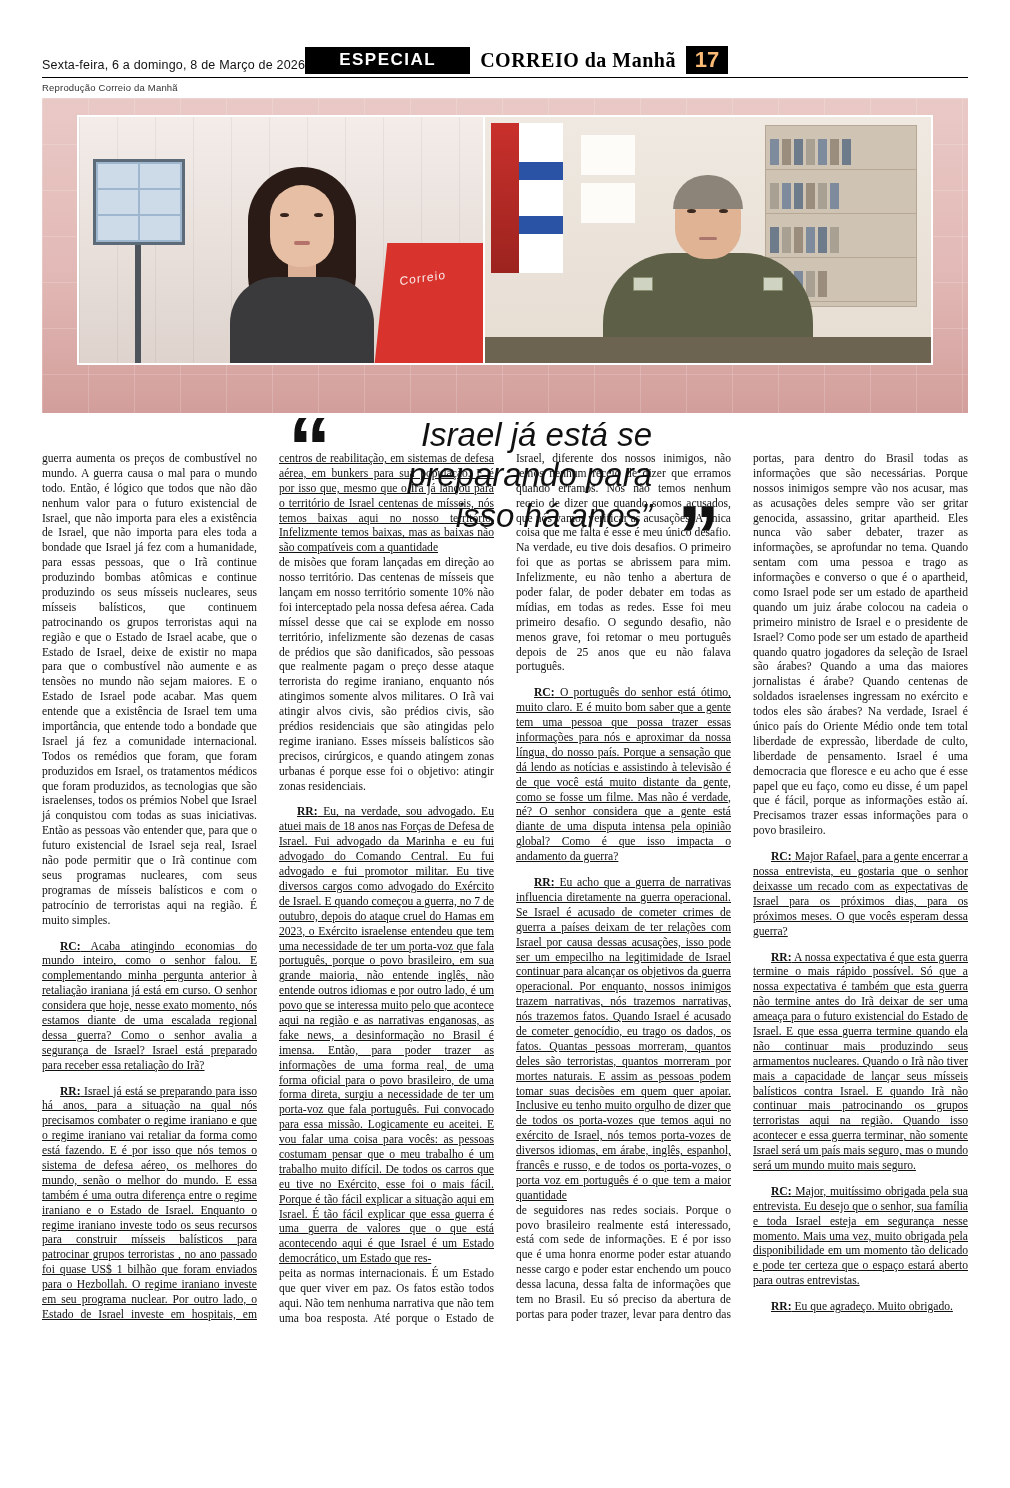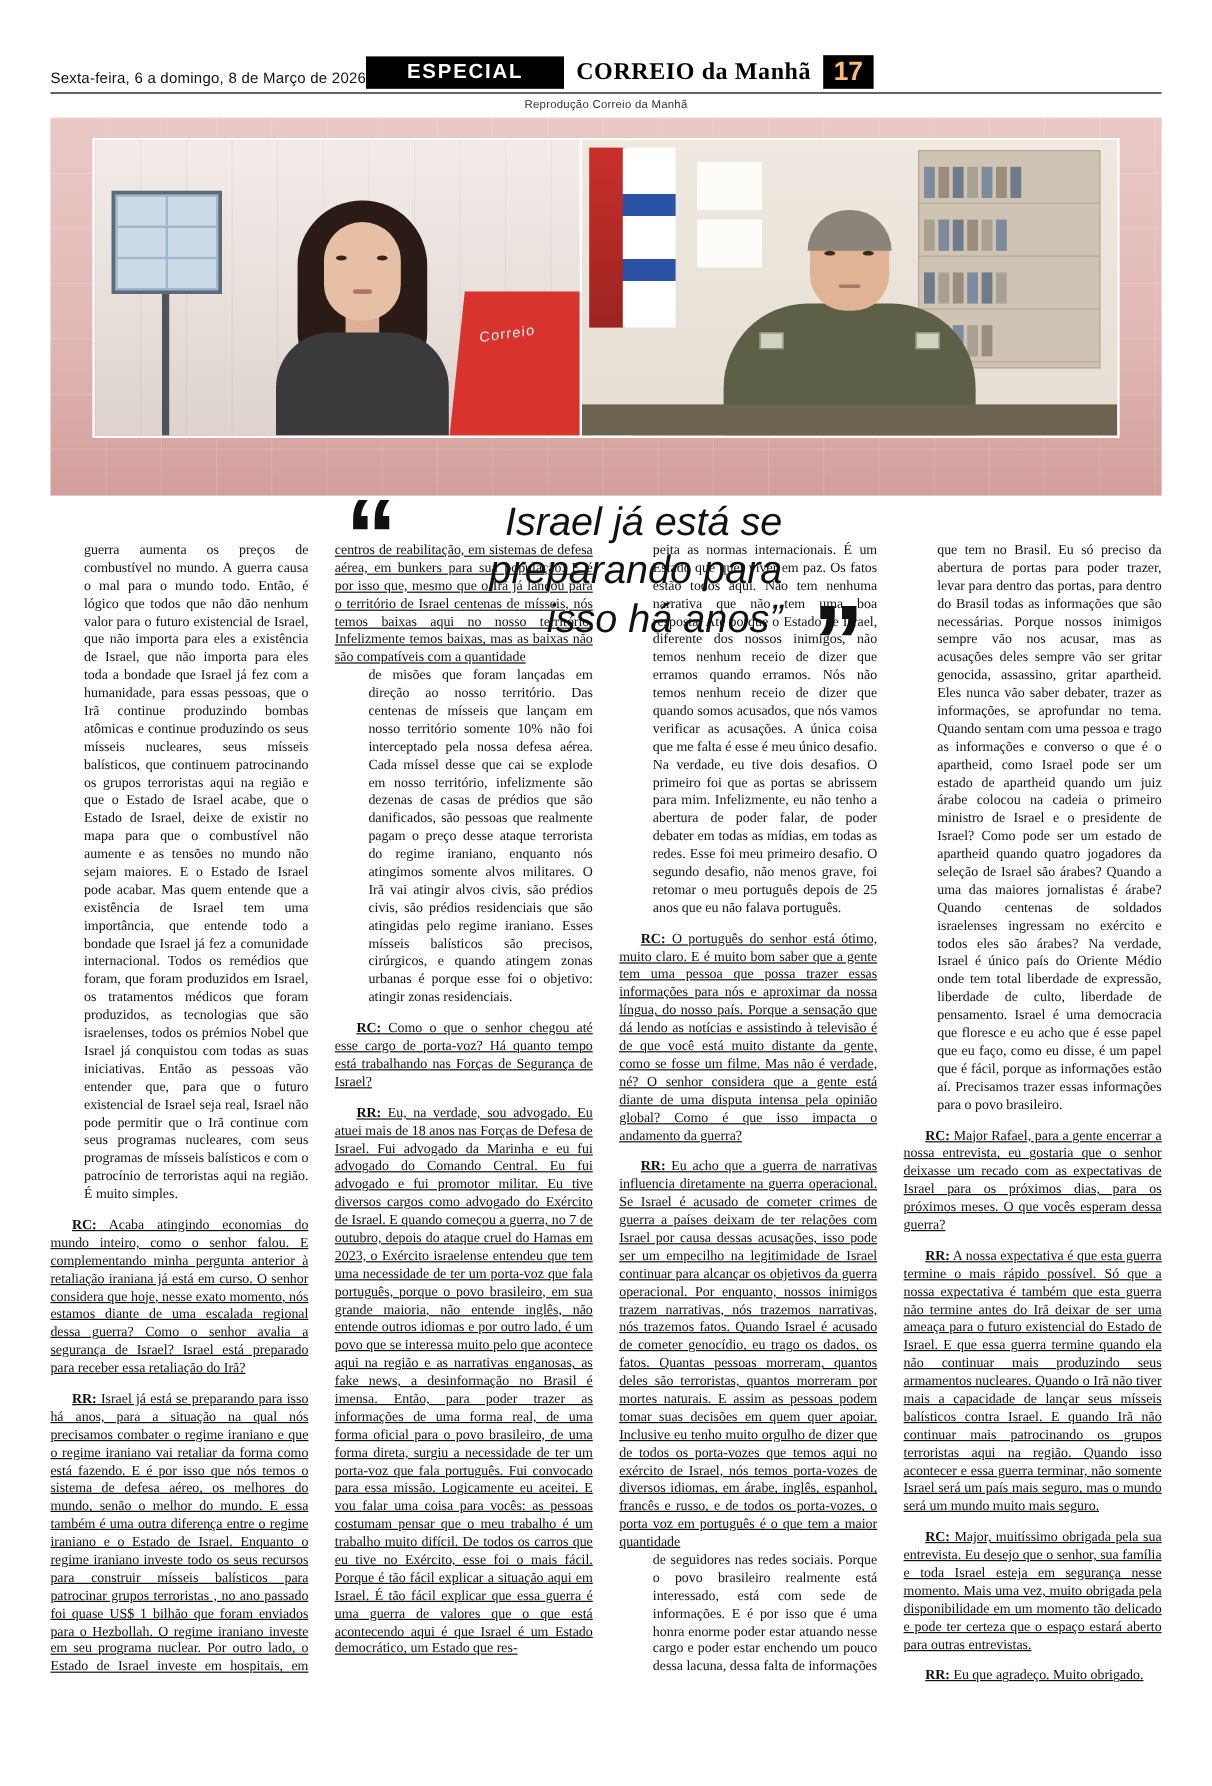--- a/index.html
+++ b/index.html
@@ -65,21 +65,21 @@
     font-weight: bold;
     font-size: 22px;
     padding: 0 8px;
     line-height: 28px;
     min-width: 26px;
     text-align: center;
   }
 
   
   .photo-credit {
-    text-align: center;
+    text-align: left;
     font-family: "Liberation Sans", sans-serif;
     font-size: 9.5px;
     color: #333;
     margin: 4px 0 5px 0;
     letter-spacing: 0.2px;
   }
 
   
   .photo-block {
     position: relative;
@@ -396,21 +396,20 @@
     line-height: 1.285;
     text-align: justify;
     hyphens: auto;
   }
   .cols p {
     margin: 0 0 0 0;
     text-indent: 18px;
   }
   .cols p.first {
     text-indent: 0;
-    margin-left: 28px;
   }
   .cols p.spaced {
     margin-top: 11px;
     text-decoration: underline;
   }
   .cols b {
     font-weight: bold;
   }
 </style>
 </head>
@@ -521,21 +520,20 @@
   </div>
 
   <div class="cols">
     <div>
       <p class="first">guerra aumenta os preços de combustível no mundo. A guerra causa o mal para o mundo todo. Então, é lógico que todos que não dão nenhum valor para o futuro existencial de Israel, que não importa para eles a existência de Israel, que não importa para eles toda a bondade que Israel já fez com a humanidade, para essas pessoas, que o Irã continue produzindo bombas atômicas e continue produzindo os seus mísseis nucleares, seus mísseis balísticos, que continuem patrocinando os grupos terroristas aqui na região e que o Estado de Israel acabe, que o Estado de Israel, deixe de existir no mapa para que o combustível não aumente e as tensões no mundo não sejam maiores. E o Estado de Israel pode acabar. Mas quem entende que a existência de Israel tem uma importância, que entende todo a bondade que Israel já fez a comunidade internacional. Todos os remédios que foram, que foram produzidos em Israel, os tratamentos médicos que foram produzidos, as tecnologias que são israelenses, todos os prémios Nobel que Israel já conquistou com todas as suas iniciativas. Então as pessoas vão entender que, para que o futuro existencial de Israel seja real, Israel não pode permitir que o Irã continue com seus programas nucleares, com seus programas de mísseis balísticos e com o patrocínio de terroristas aqui na região. É muito simples.</p>
       <p class="spaced"><b>RC:</b> Acaba atingindo economias do mundo inteiro, como o senhor falou. E complementando minha pergunta anterior à retaliação iraniana já está em curso. O senhor considera que hoje, nesse exato momento, nós estamos diante de uma escalada regional dessa guerra? Como o senhor avalia a segurança de Israel? Israel está preparado para receber essa retaliação do Irã?</p>
       <p class="spaced"><b>RR:</b> Israel já está se preparando para isso há anos, para a situação na qual nós precisamos combater o regime iraniano e que o regime iraniano vai retaliar da forma como está fazendo. E é por isso que nós temos o sistema de defesa aéreo, os melhores do mundo, senão o melhor do mundo. E essa também é uma outra diferença entre o regime iraniano e o Estado de Israel. Enquanto o regime iraniano investe todo os seus recursos para construir mísseis balísticos para patrocinar grupos terroristas , no ano passado foi quase US$ 1 bilhão que foram enviados para o Hezbollah. O regime iraniano investe em seu programa nuclear. Por outro lado, o Estado de Israel investe em hospitais, em centros de reabilitação, em sistemas de defesa aérea, em bunkers para sua população. E é por isso que, mesmo que o Irã já lançou para o território de Israel centenas de mísseis, nós temos baixas aqui no nosso território. Infelizmente temos baixas, mas as baixas não são compatíveis com a quantidade</p>
     </div>
     <div>
       <p class="first">de misões que foram lançadas em direção ao nosso território. Das centenas de mísseis que lançam em nosso território somente 10% não foi interceptado pela nossa defesa aérea. Cada míssel desse que cai se explode em nosso território, infelizmente são dezenas de casas de prédios que são danificados, são pessoas que realmente pagam o preço desse ataque terrorista do regime iraniano, enquanto nós atingimos somente alvos militares. O Irã vai atingir alvos civis, são prédios civis, são prédios residenciais que são atingidas pelo regime iraniano. Esses mísseis balísticos são precisos, cirúrgicos, e quando atingem zonas urbanas é porque esse foi o objetivo: atingir zonas residenciais.</p>
-      <p class="spaced"><b>RC:</b> Como o que o senhor chegou até esse cargo de porta-voz? Há quanto tempo está trabalhando nas Forças de Segurança de Israel?</p>
       <p class="spaced"><b>RR:</b> Eu, na verdade, sou advogado. Eu atuei mais de 18 anos nas Forças de Defesa de Israel. Fui advogado da Marinha e eu fui advogado do Comando Central. Eu fui advogado e fui promotor militar. Eu tive diversos cargos como advogado do Exército de Israel. E quando começou a guerra, no 7 de outubro, depois do ataque cruel do Hamas em 2023, o Exército israelense entendeu que tem uma necessidade de ter um porta-voz que fala português, porque o povo brasileiro, em sua grande maioria, não entende inglês, não entende outros idiomas e por outro lado, é um povo que se interessa muito pelo que acontece aqui na região e as narrativas enganosas, as fake news, a desinformação no Brasil é imensa. Então, para poder trazer as informações de uma forma real, de uma forma oficial para o povo brasileiro, de uma forma direta, surgiu a necessidade de ter um porta-voz que fala português. Fui convocado para essa missão. Logicamente eu aceitei. E vou falar uma coisa para vocês: as pessoas costumam pensar que o meu trabalho é um trabalho muito difícil. De todos os carros que eu tive no Exército, esse foi o mais fácil. Porque é tão fácil explicar a situação aqui em Israel. É tão fácil explicar que essa guerra é uma guerra de valores que o que está acontecendo aqui é que Israel é um Estado democrático, um Estado que res-</p>
     </div>
     <div>
       <p class="first">peita as normas internacionais. É um Estado que quer viver em paz. Os fatos estão todos aqui. Não tem nenhuma narrativa que não tem uma boa resposta. Até porque o Estado de Israel, diferente dos nossos inimigos, não temos nenhum receio de dizer que erramos quando erramos. Nós não temos nenhum receio de dizer que quando somos acusados, que nós vamos verificar as acusações. A única coisa que me falta é esse é meu único desafio. Na verdade, eu tive dois desafios. O primeiro foi que as portas se abrissem para mim. Infelizmente, eu não tenho a abertura de poder falar, de poder debater em todas as mídias, em todas as redes. Esse foi meu primeiro desafio. O segundo desafio, não menos grave, foi retomar o meu português depois de 25 anos que eu não falava português.</p>
       <p class="spaced"><b>RC:</b> O português do senhor está ótimo, muito claro. E é muito bom saber que a gente tem uma pessoa que possa trazer essas informações para nós e aproximar da nossa língua, do nosso país. Porque a sensação que dá lendo as notícias e assistindo à televisão é de que você está muito distante da gente, como se fosse um filme. Mas não é verdade, né? O senhor considera que a gente está diante de uma disputa intensa pela opinião global? Como é que isso impacta o andamento da guerra?</p>
       <p class="spaced"><b>RR:</b> Eu acho que a guerra de narrativas influencia diretamente na guerra operacional. Se Israel é acusado de cometer crimes de guerra a países deixam de ter relações com Israel por causa dessas acusações, isso pode ser um empecilho na legitimidade de Israel continuar para alcançar os objetivos da guerra operacional. Por enquanto, nossos inimigos trazem narrativas, nós trazemos narrativas, nós trazemos fatos. Quando Israel é acusado de cometer genocídio, eu trago os dados, os fatos. Quantas pessoas morreram, quantos deles são terroristas, quantos morreram por mortes naturais. E assim as pessoas podem tomar suas decisões em quem quer apoiar. Inclusive eu tenho muito orgulho de dizer que de todos os porta-vozes que temos aqui no exército de Israel, nós temos porta-vozes de diversos idiomas, em árabe, inglês, espanhol, francês e russo, e de todos os porta-vozes, o porta voz em português é o que tem a maior quantidade</p>
     </div>
     <div>
       <p class="first">de seguidores nas redes sociais. Porque o povo brasileiro realmente está interessado, está com sede de informações. E é por isso que é uma honra enorme poder estar atuando nesse cargo e poder estar enchendo um pouco dessa lacuna, dessa falta de informações que tem no Brasil. Eu só preciso da abertura de portas para poder trazer, levar para dentro das portas, para dentro do Brasil todas as informações que são necessárias. Porque nossos inimigos sempre vão nos acusar, mas as acusações deles sempre vão ser gritar genocida, assassino, gritar apartheid. Eles nunca vão saber debater, trazer as informações, se aprofundar no tema. Quando sentam com uma pessoa e trago as informações e converso o que é o apartheid, como Israel pode ser um estado de apartheid quando um  juiz árabe colocou na cadeia o primeiro ministro de Israel e o presidente de Israel? Como pode ser um estado de apartheid quando quatro jogadores da seleção de Israel são árabes? Quando a uma das maiores jornalistas é árabe? Quando centenas de soldados israelenses ingressam no exército e todos eles são árabes? Na verdade, Israel é único país do Oriente Médio onde tem total liberdade de expressão, liberdade de culto, liberdade de pensamento. Israel é uma democracia que floresce e eu acho que é esse papel que eu faço, como eu disse, é um papel que é fácil, porque as informações estão aí. Precisamos trazer essas informações para o povo brasileiro.</p>
       <p class="spaced"><b>RC:</b> Major Rafael, para a gente encerrar a nossa entrevista, eu gostaria que o senhor deixasse um recado com as expectativas de Israel para os próximos dias, para os próximos meses. O que vocês esperam dessa guerra?</p>

